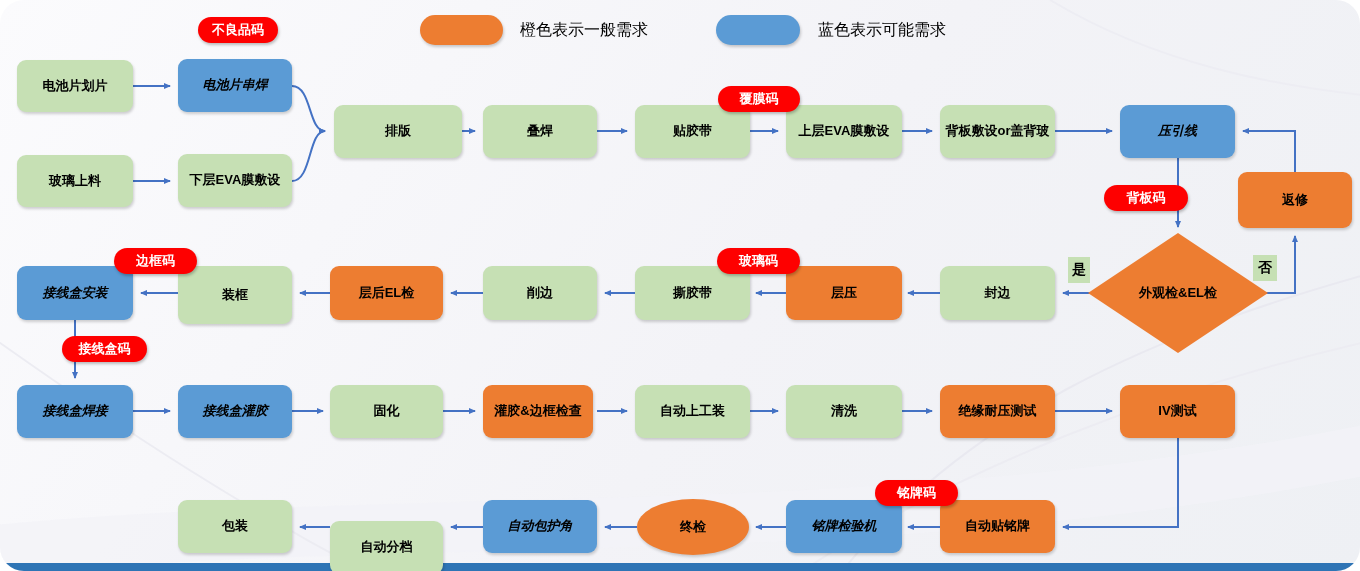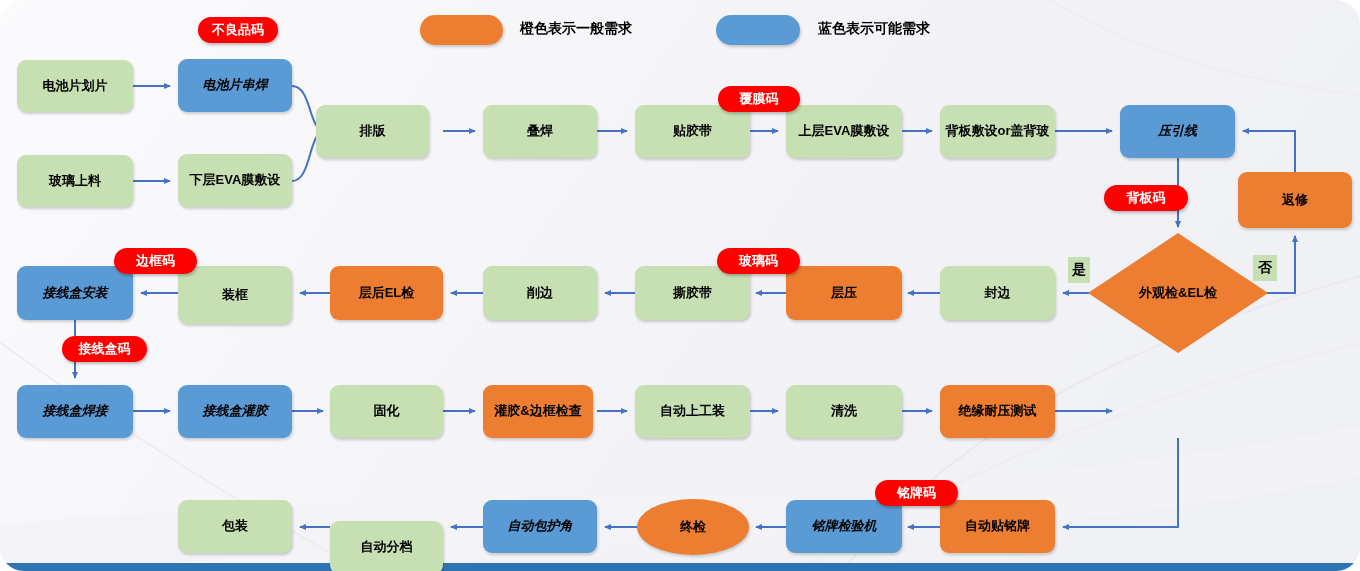--- a/index.html
+++ b/index.html
@@ -30,21 +30,21 @@
   .badge{
     position:absolute;display:flex;align-items:center;justify-content:center;
     background:#fe0000;color:#fff;font-weight:bold;font-size:13px;
     border-radius:13px;z-index:6;box-shadow:1px 2px 3px rgba(0,0,0,.25);
   }
   .yn{
     position:absolute;display:flex;align-items:center;justify-content:center;
     background:#c6e0b4;color:#000;font-weight:bold;font-size:14px;z-index:4;
   }
   .swatch{position:absolute;border-radius:15px;z-index:3;box-shadow:1px 2px 3px rgba(0,0,0,.2);}
-  .legend-text{position:absolute;font-weight:bold;font-size:14px;color:#000;z-index:3;}
+  .legend-text{position:absolute;font-weight:normal;font-size:16px;color:#000;z-index:3;}
   .footer-bar{position:absolute;left:0;bottom:0;width:100%;height:8px;background:#2e74b5;z-index:2;}
 </style>
 </head>
 <body>
 
 <div id="canvas">
 
   <svg class="layer" width="1360" height="571">
     <path d="M-100,560 C400,500 900,560 1460,430" stroke="#f2f2f7" stroke-width="50" fill="none" opacity="0.8"></path>
     <path d="M820,600 C950,420 1150,330 1420,260" stroke="#e9e9f0" stroke-width="2" fill="none"></path>
@@ -110,21 +110,21 @@
   <div class="swatch" style="left:420px;top:15px;width:83px;height:30px;background:#ed7d31"></div>
   <div class="legend-text" style="left:520px;top:20px">橙色表示一般需求</div>
   <div class="swatch" style="left:716px;top:15px;width:84px;height:30px;background:#5b9bd5"></div>
   <div class="legend-text" style="left:818px;top:20px">蓝色表示可能需求</div>
 
   <div class="node g" style="left:17px;top:60px;width:116px;height:52px">电池片划片</div>
   <div class="node b" style="left:178px;top:59px;width:114px;height:53px">电池片串焊</div>
   <div class="node g" style="left:17px;top:155px;width:116px;height:52px">玻璃上料</div>
   <div class="node g" style="left:178px;top:154px;width:114px;height:53px">下层EVA膜敷设</div>
 
-  <div class="node g" style="left:316px;top:105px;width:113px;height:53px">排版</div>
+  <div class="node g" style="left:334px;top:105px;width:128px;height:53px">排版</div>
   <div class="node g" style="left:483px;top:105px;width:114px;height:53px">叠焊</div>
   <div class="node g" style="left:635px;top:105px;width:115px;height:53px">贴胶带</div>
   <div class="node g" style="left:786px;top:105px;width:116px;height:53px">上层EVA膜敷设</div>
   <div class="node g" style="left:940px;top:105px;width:115px;height:53px">背板敷设or盖背玻</div>
   <div class="node b" style="left:1120px;top:105px;width:115px;height:53px">压引线</div>
 
   <div class="node diamond" style="left:1088px;top:233px;width:180px;height:120px">外观检&amp;EL检</div>
   <div class="node o" style="left:1238px;top:172px;width:114px;height:56px">返修</div>
   <div class="yn" style="left:1068px;top:257px;width:22px;height:26px">是</div>
   <div class="yn" style="left:1253px;top:255px;width:24px;height:26px">否</div>
@@ -137,20 +137,21 @@
   <div class="node g" style="left:178px;top:266px;width:114px;height:58px">装框</div>
   <div class="node b" style="left:17px;top:266px;width:116px;height:54px">接线盒安装</div>
 
   <div class="node b" style="left:17px;top:385px;width:116px;height:53px">接线盒焊接</div>
   <div class="node b" style="left:178px;top:385px;width:114px;height:53px">接线盒灌胶</div>
   <div class="node g" style="left:330px;top:385px;width:113px;height:53px">固化</div>
   <div class="node o" style="left:483px;top:385px;width:110px;height:53px">灌胶&amp;边框检查</div>
   <div class="node g" style="left:635px;top:385px;width:115px;height:53px">自动上工装</div>
   <div class="node g" style="left:786px;top:385px;width:116px;height:53px">清洗</div>
   <div class="node o" style="left:940px;top:385px;width:115px;height:53px">绝缘耐压测试</div>
+  <div class="node o" style="left:1120px;top:385px;width:115px;height:53px">IV测试</div>
 
   <div class="node o" style="left:940px;top:500px;width:115px;height:53px">自动贴铭牌</div>
   <div class="node b" style="left:786px;top:500px;width:116px;height:53px">铭牌检验机</div>
   <div class="node o ellipse" style="left:637px;top:499px;width:112px;height:56px">终检</div>
   <div class="node b" style="left:483px;top:500px;width:114px;height:53px">自动包护角</div>
   <div class="node g" style="left:330px;top:521px;width:113px;height:53px">自动分档</div>
   <div class="node g" style="left:178px;top:500px;width:114px;height:53px">包装</div>
 
   <div class="badge" style="left:718px;top:86px;width:82px;height:26px">覆膜码</div>
   <div class="badge" style="left:1104px;top:185px;width:84px;height:26px">背板码</div>

